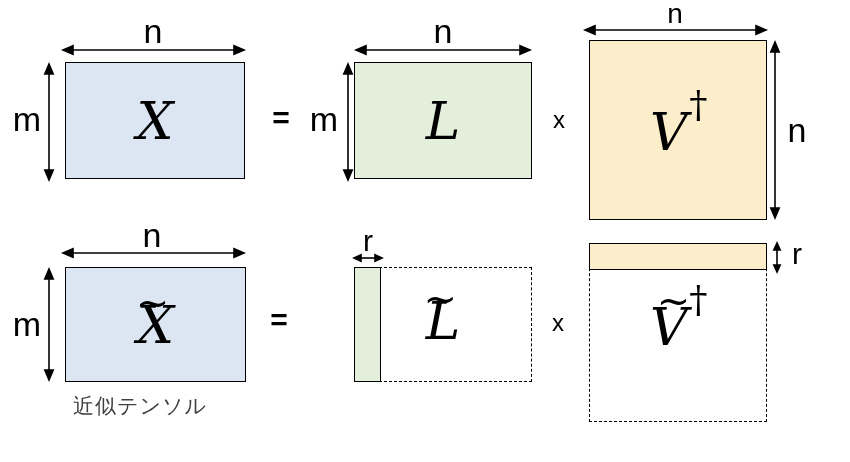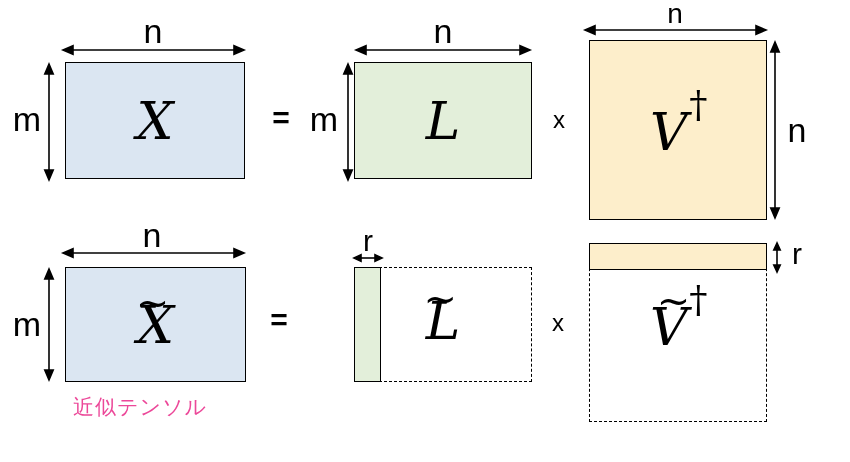--- a/index.html
+++ b/index.html
@@ -33,22 +33,22 @@
   .lbl {
     position:absolute; transform:translate(-50%,-50%);
     color:#000; line-height:1; white-space:nowrap;
   }
   .s34 { font-size:34px; }
   .s28 { font-size:28px; }
   .s30 { font-size:30px; }
   .eq  { font-size:30px; font-weight:bold; }
   .xop { font-size:24px; }
   .caption {
-    font-size:21px; letter-spacing:1px; color:#ec4899;
-    font-family:Liberation Sans, sans-serif;
+    font-size:21px; letter-spacing:1px; color:#404040;
+    font-family:Liberation Serif, serif;
   }
 </style>
 </head>
 <body>
 
 <div class="canvas">
 
   <svg class="arrows" width="850" height="462" viewBox="0 0 850 462">
     <g stroke="#000" stroke-width="1.6" fill="#000">
 

